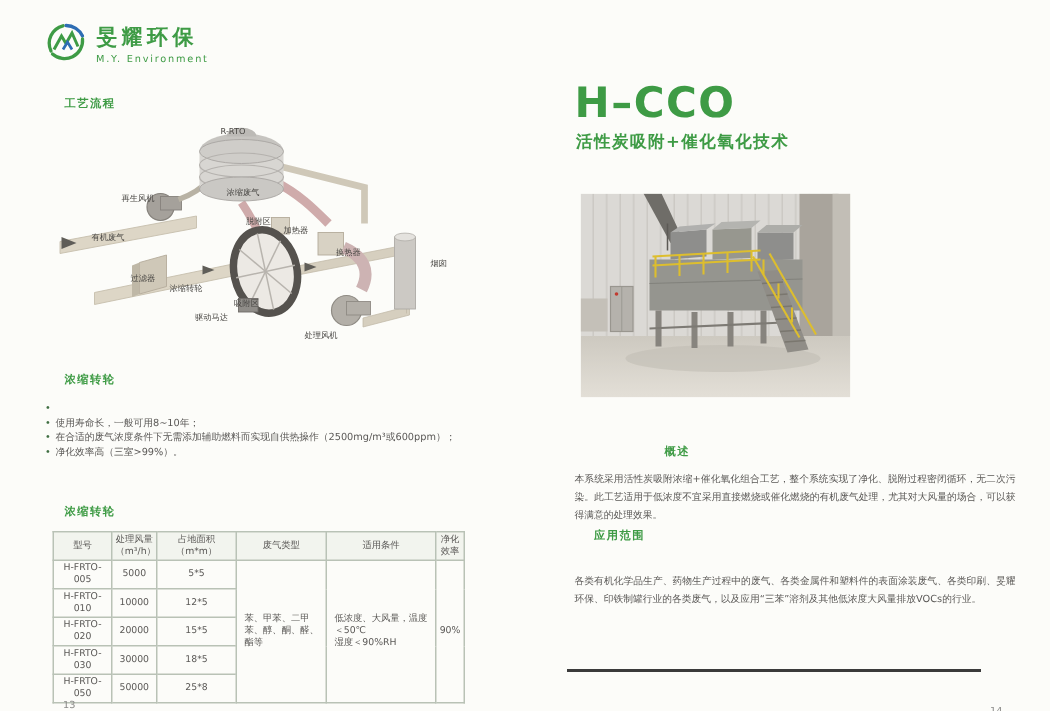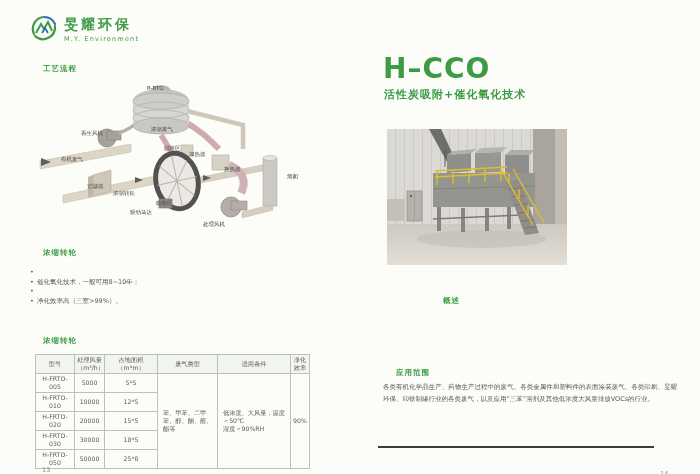--- a/index.html
+++ b/index.html
@@ -138,24 +138,25 @@
       <div class="dg-label" style="left: 168px; top: 136px;">处理风机</div>
     </div>
 
   <div class="sec-title" style="left:30px; top:248px;">浓缩转轮</div>
   <div class="adv-list">
       <div class="adv-row">
         <span class="bullet">•</span>
       </div>
       <div class="adv-row">
         <span class="bullet">•</span>
-        <span>催化氧化技术，一般可用8~10年；</span>
-      </div>
-      <div class="adv-row">
-        <span class="bullet">•</span>
+        <span>使用寿命长，一般可用8~10年；</span>
+      </div>
+      <div class="adv-row">
+        <span class="bullet">•</span>
+        <span>在合适的废气浓度条件下无需添加辅助燃料而实现自供热操作（2500mg/m³或600ppm）；</span>
       </div>
       <div class="adv-row">
         <span class="bullet">•</span>
         <span>净化效率高（三室&gt;99%）。</span>
       </div>
     </div>
 
   <div class="sec-title" style="left:30px; top:336px;">浓缩转轮</div>
   <table class="params">
     <thead>
@@ -274,20 +275,21 @@
 
       <rect x="20" y="62" width="15" height="30" fill="#b5b2ac" stroke="#99968f" stroke-width="0.8"></rect>
       <circle cx="24" cy="67" r="1.2" fill="#c23b30"></circle>
       <line x1="27.5" y1="62" x2="27.5" y2="92" stroke="#99968f" stroke-width="0.6"></line>
 
       <rect x="0" y="70" width="18" height="22" fill="#c4c0b8"></rect>
     </svg>
   </div>
 
   <div class="sec-title" style="left:383px; top:296px;padding-left:47px;">概述</div>
-
-  <div class="sec-title" style="left:383px; top:368px;">应用范围</div>
+  <div class="rp-para" style="left:383px; top:313px;">本系统采用活性炭吸附浓缩+催化氧化组合工艺，整个系统实现了净化、脱附过程密闭循环，无二次污染。此工艺适用于低浓度不宜采用直接燃烧或催化燃烧的有机废气处理，尤其对大风量的场合，可以获得满意的处理效果。</div>
+
+  <div class="sec-title" style="left:383px; top:352px;">应用范围</div>
   <div class="rp-para" style="left:383px; top:381px;">各类有机化学品生产、药物生产过程中的废气、各类金属件和塑料件的表面涂装废气、各类印刷、旻耀环保、印铁制罐行业的各类废气，以及应用“三苯”溶剂及其他低浓度大风量排放VOCs的行业。</div>
 
   <div class="footer-line"></div>
   <div class="page-num" style="left:660px; top:442px;margin-top:28px;">14</div>
 
 </div>
 
 </body></html>

